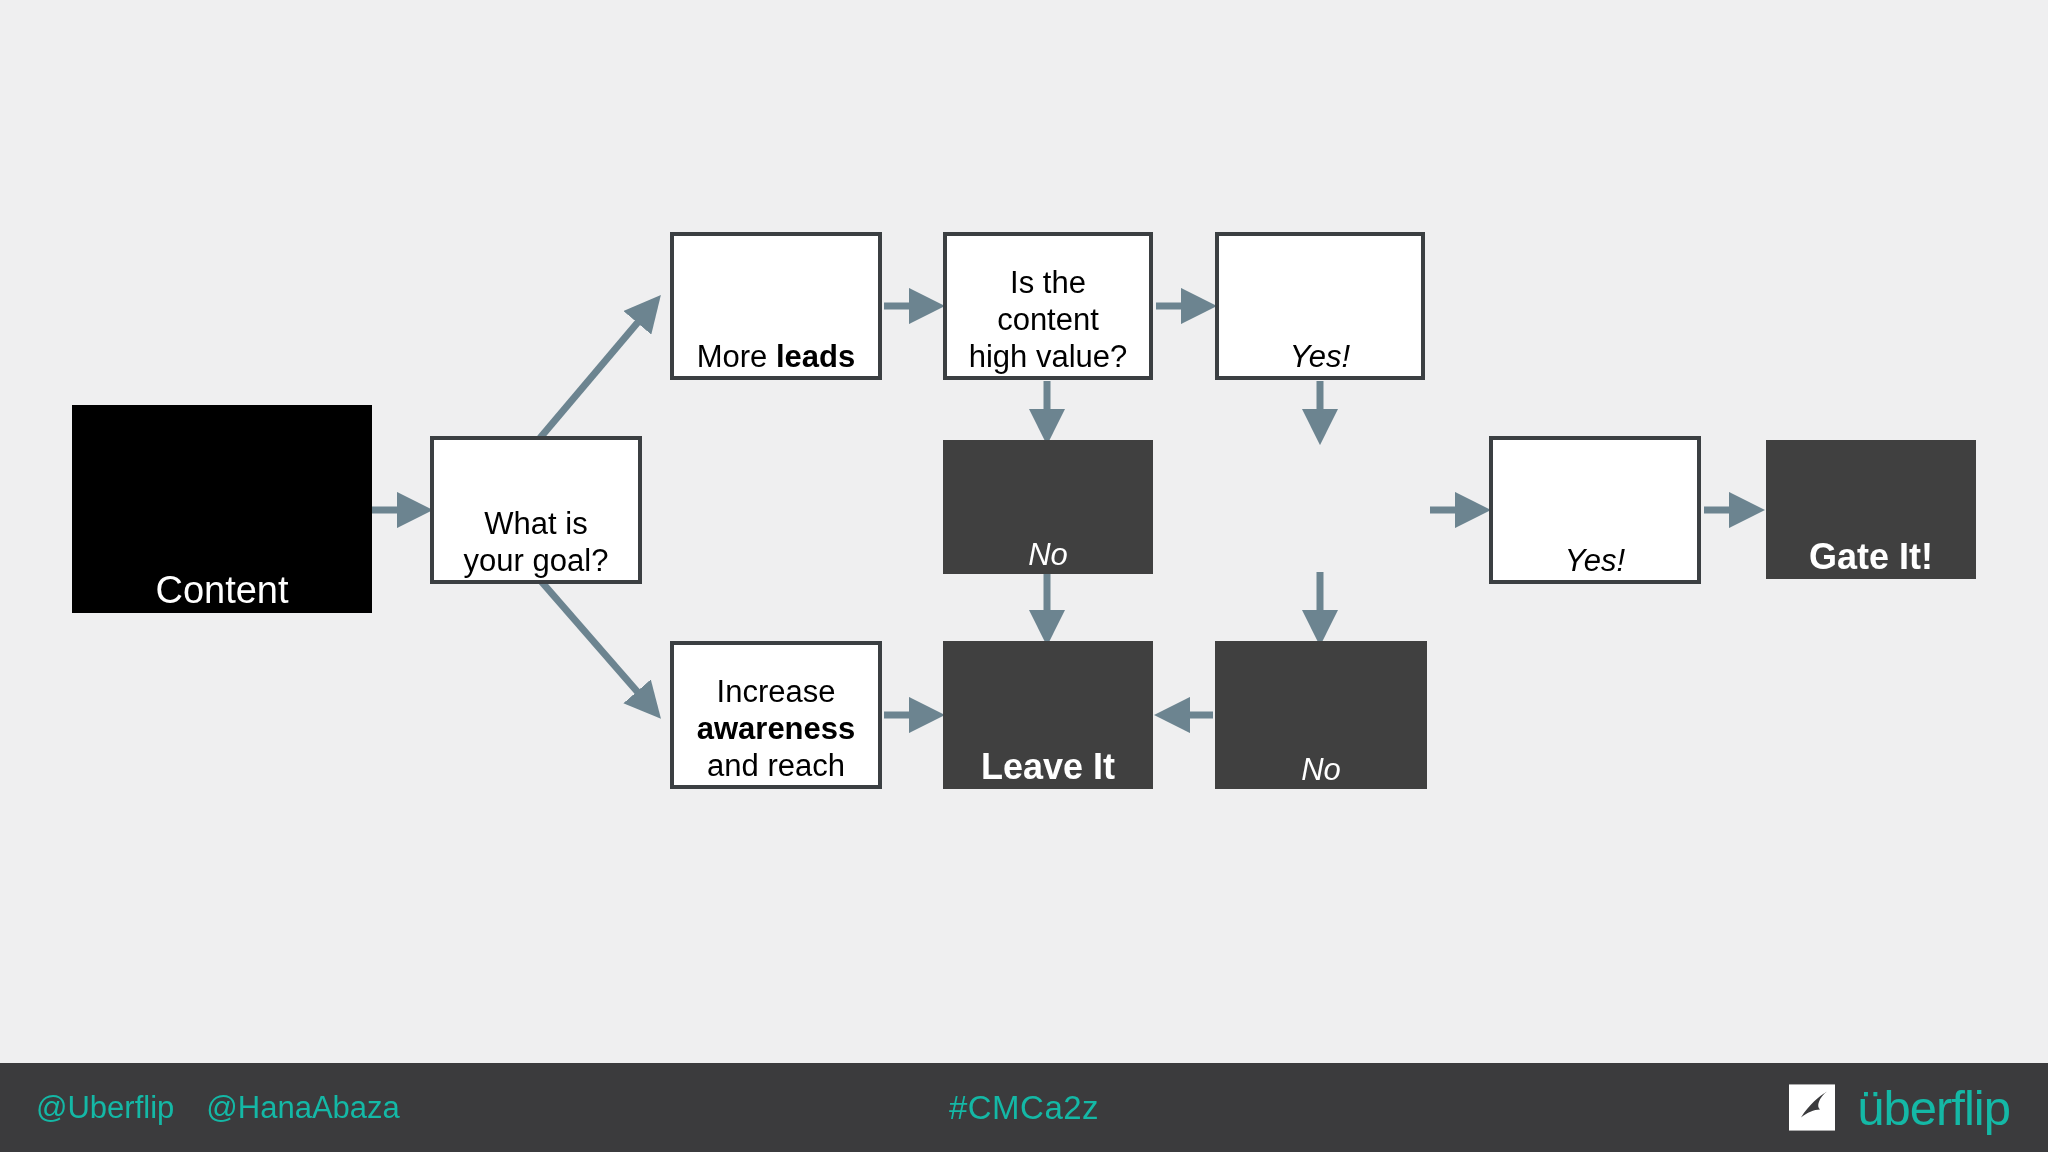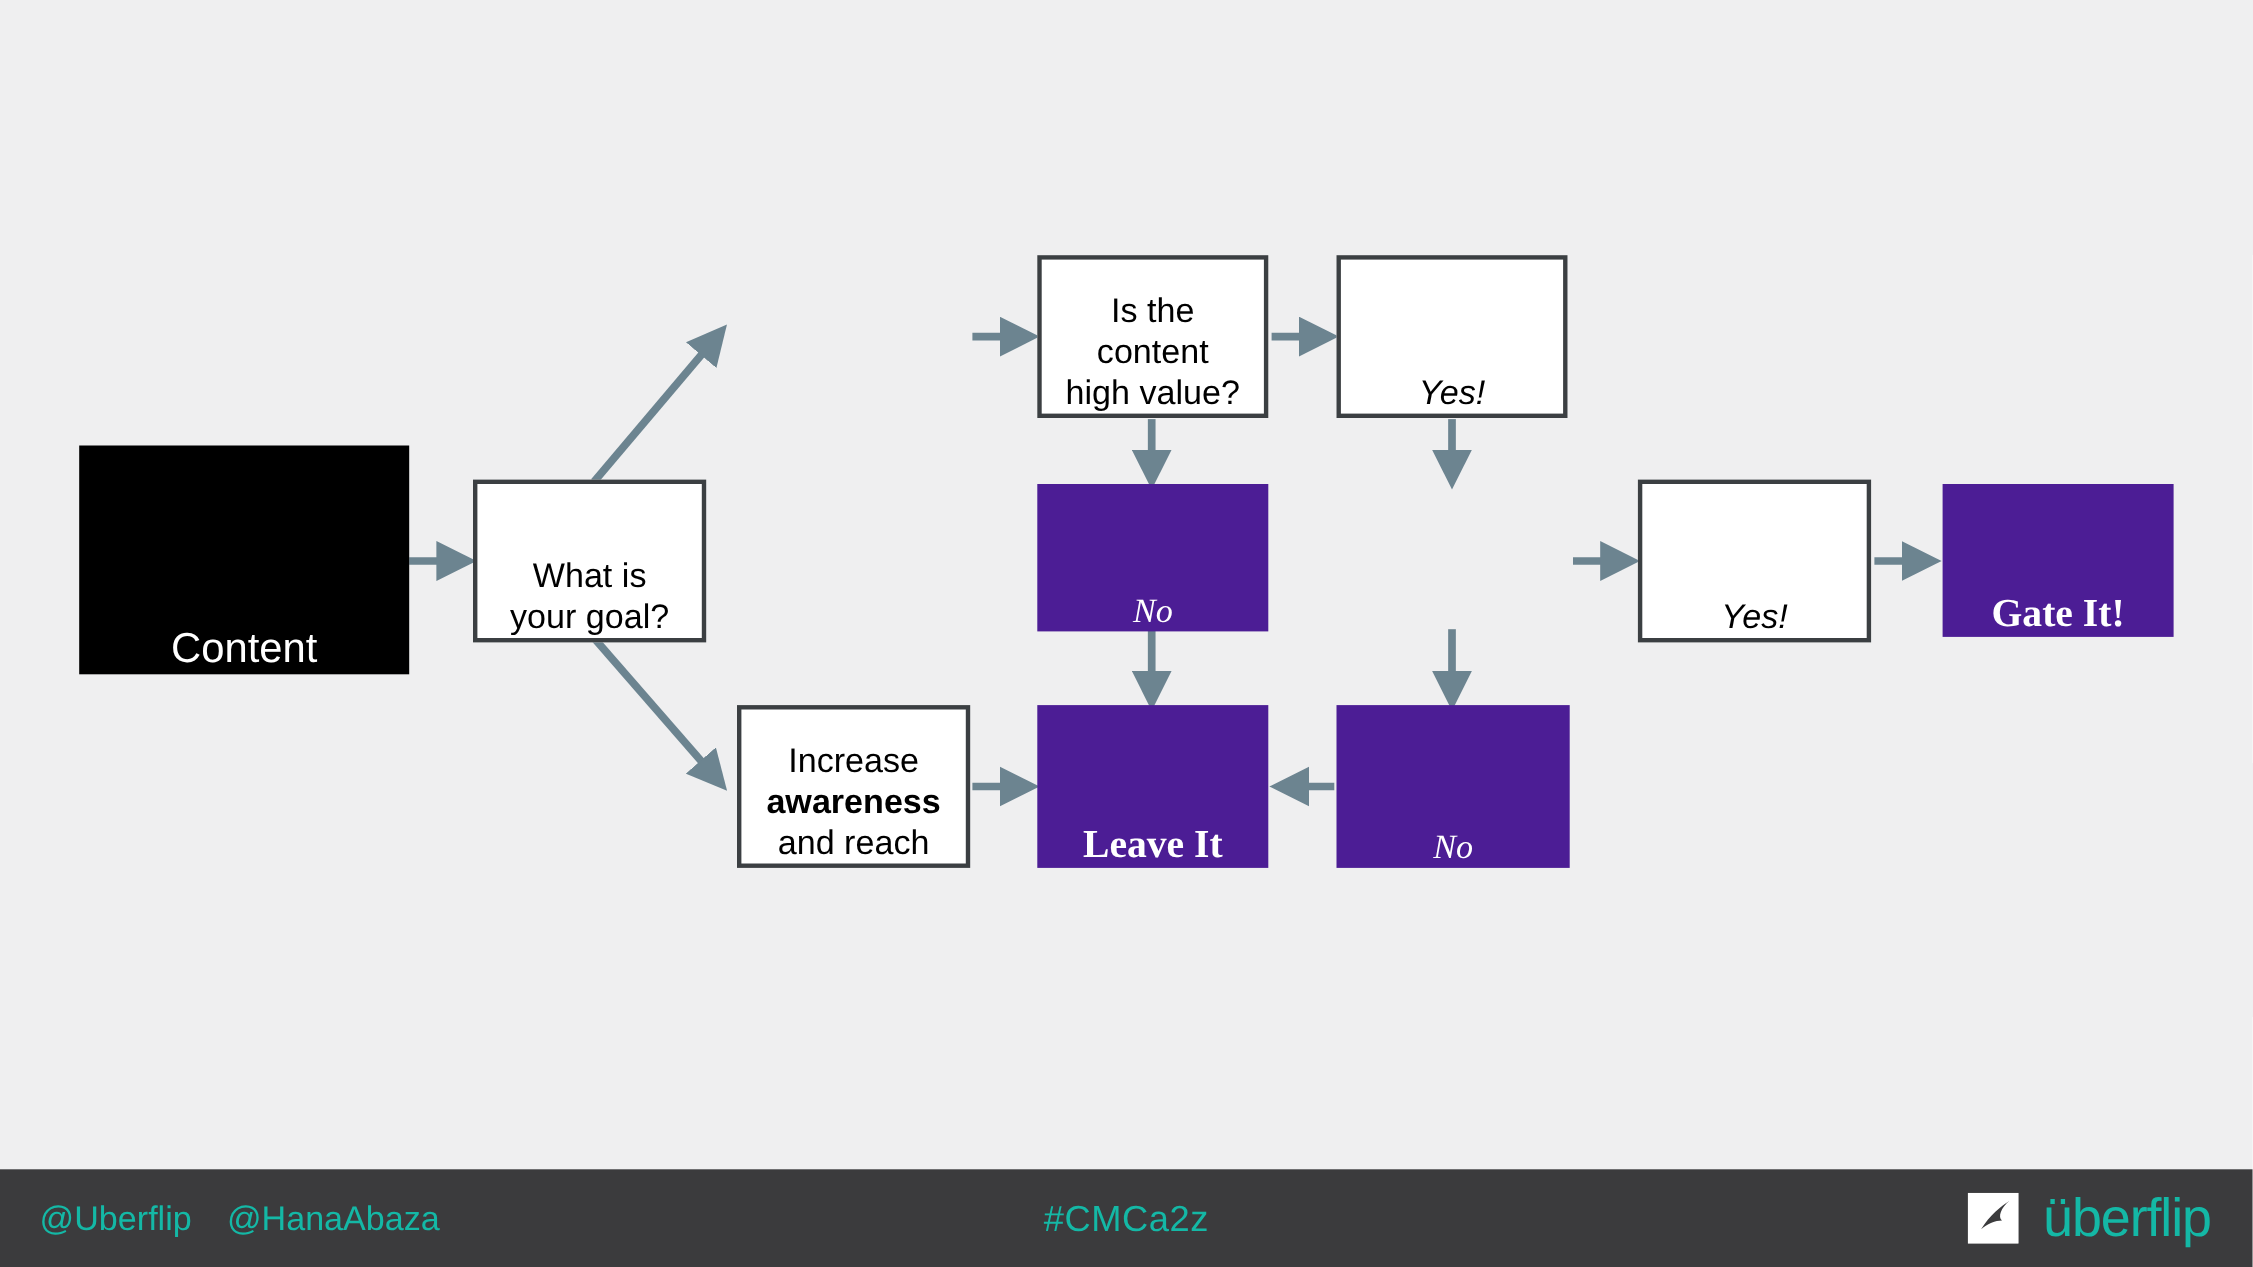--- a/index.html
+++ b/index.html
@@ -48,25 +48,24 @@
     color: #000000;
     font-size: 31px;
   }
   .node.black {
     background: #000000;
     color: #ffffff;
     font-size: 38px;
     border: none;
   }
   .node.pink {
-    background: #4c1d95;
+    background: #404040;
     color: #ffffff;
     font-size: 31px;
     border: none;
-    font-family: Liberation Serif, serif;
   }
   .node.italic .node-text { font-style: italic; }
   .node.bold .node-text { font-weight: bold; font-size: 36px; }
 
   .node b { font-weight: bold; }
 
   
   #footer {
     position: absolute;
     left: 0;
@@ -165,20 +164,23 @@
     </svg>
 
     <div class="node black" style="left:72px; top:405px; width:300px; height:208px;">
       <span class="node-text">Content</span>
     </div>
 
     <div class="node white" style="left:430px; top:436px; width:212px; height:148px;">
       <span class="node-text">What is<br>your goal?</span>
     </div>
 
+    <div class="node white" style="left:670px; top:232px; width:212px; height:148px;">
+      <span class="node-text">More <b>leads</b></span>
+    </div>
 
     <div class="node white" style="left:670px; top:641px; width:212px; height:148px;">
       <span class="node-text">Increase<br><b>awareness</b><br>and reach</span>
     </div>
 
     <div class="node white" style="left:943px; top:232px; width:210px; height:148px;">
       <span class="node-text">Is the<br>content<br>high value?</span>
     </div>
 
     <div class="node white italic" style="left:1215px; top:232px; width:210px; height:148px;">

